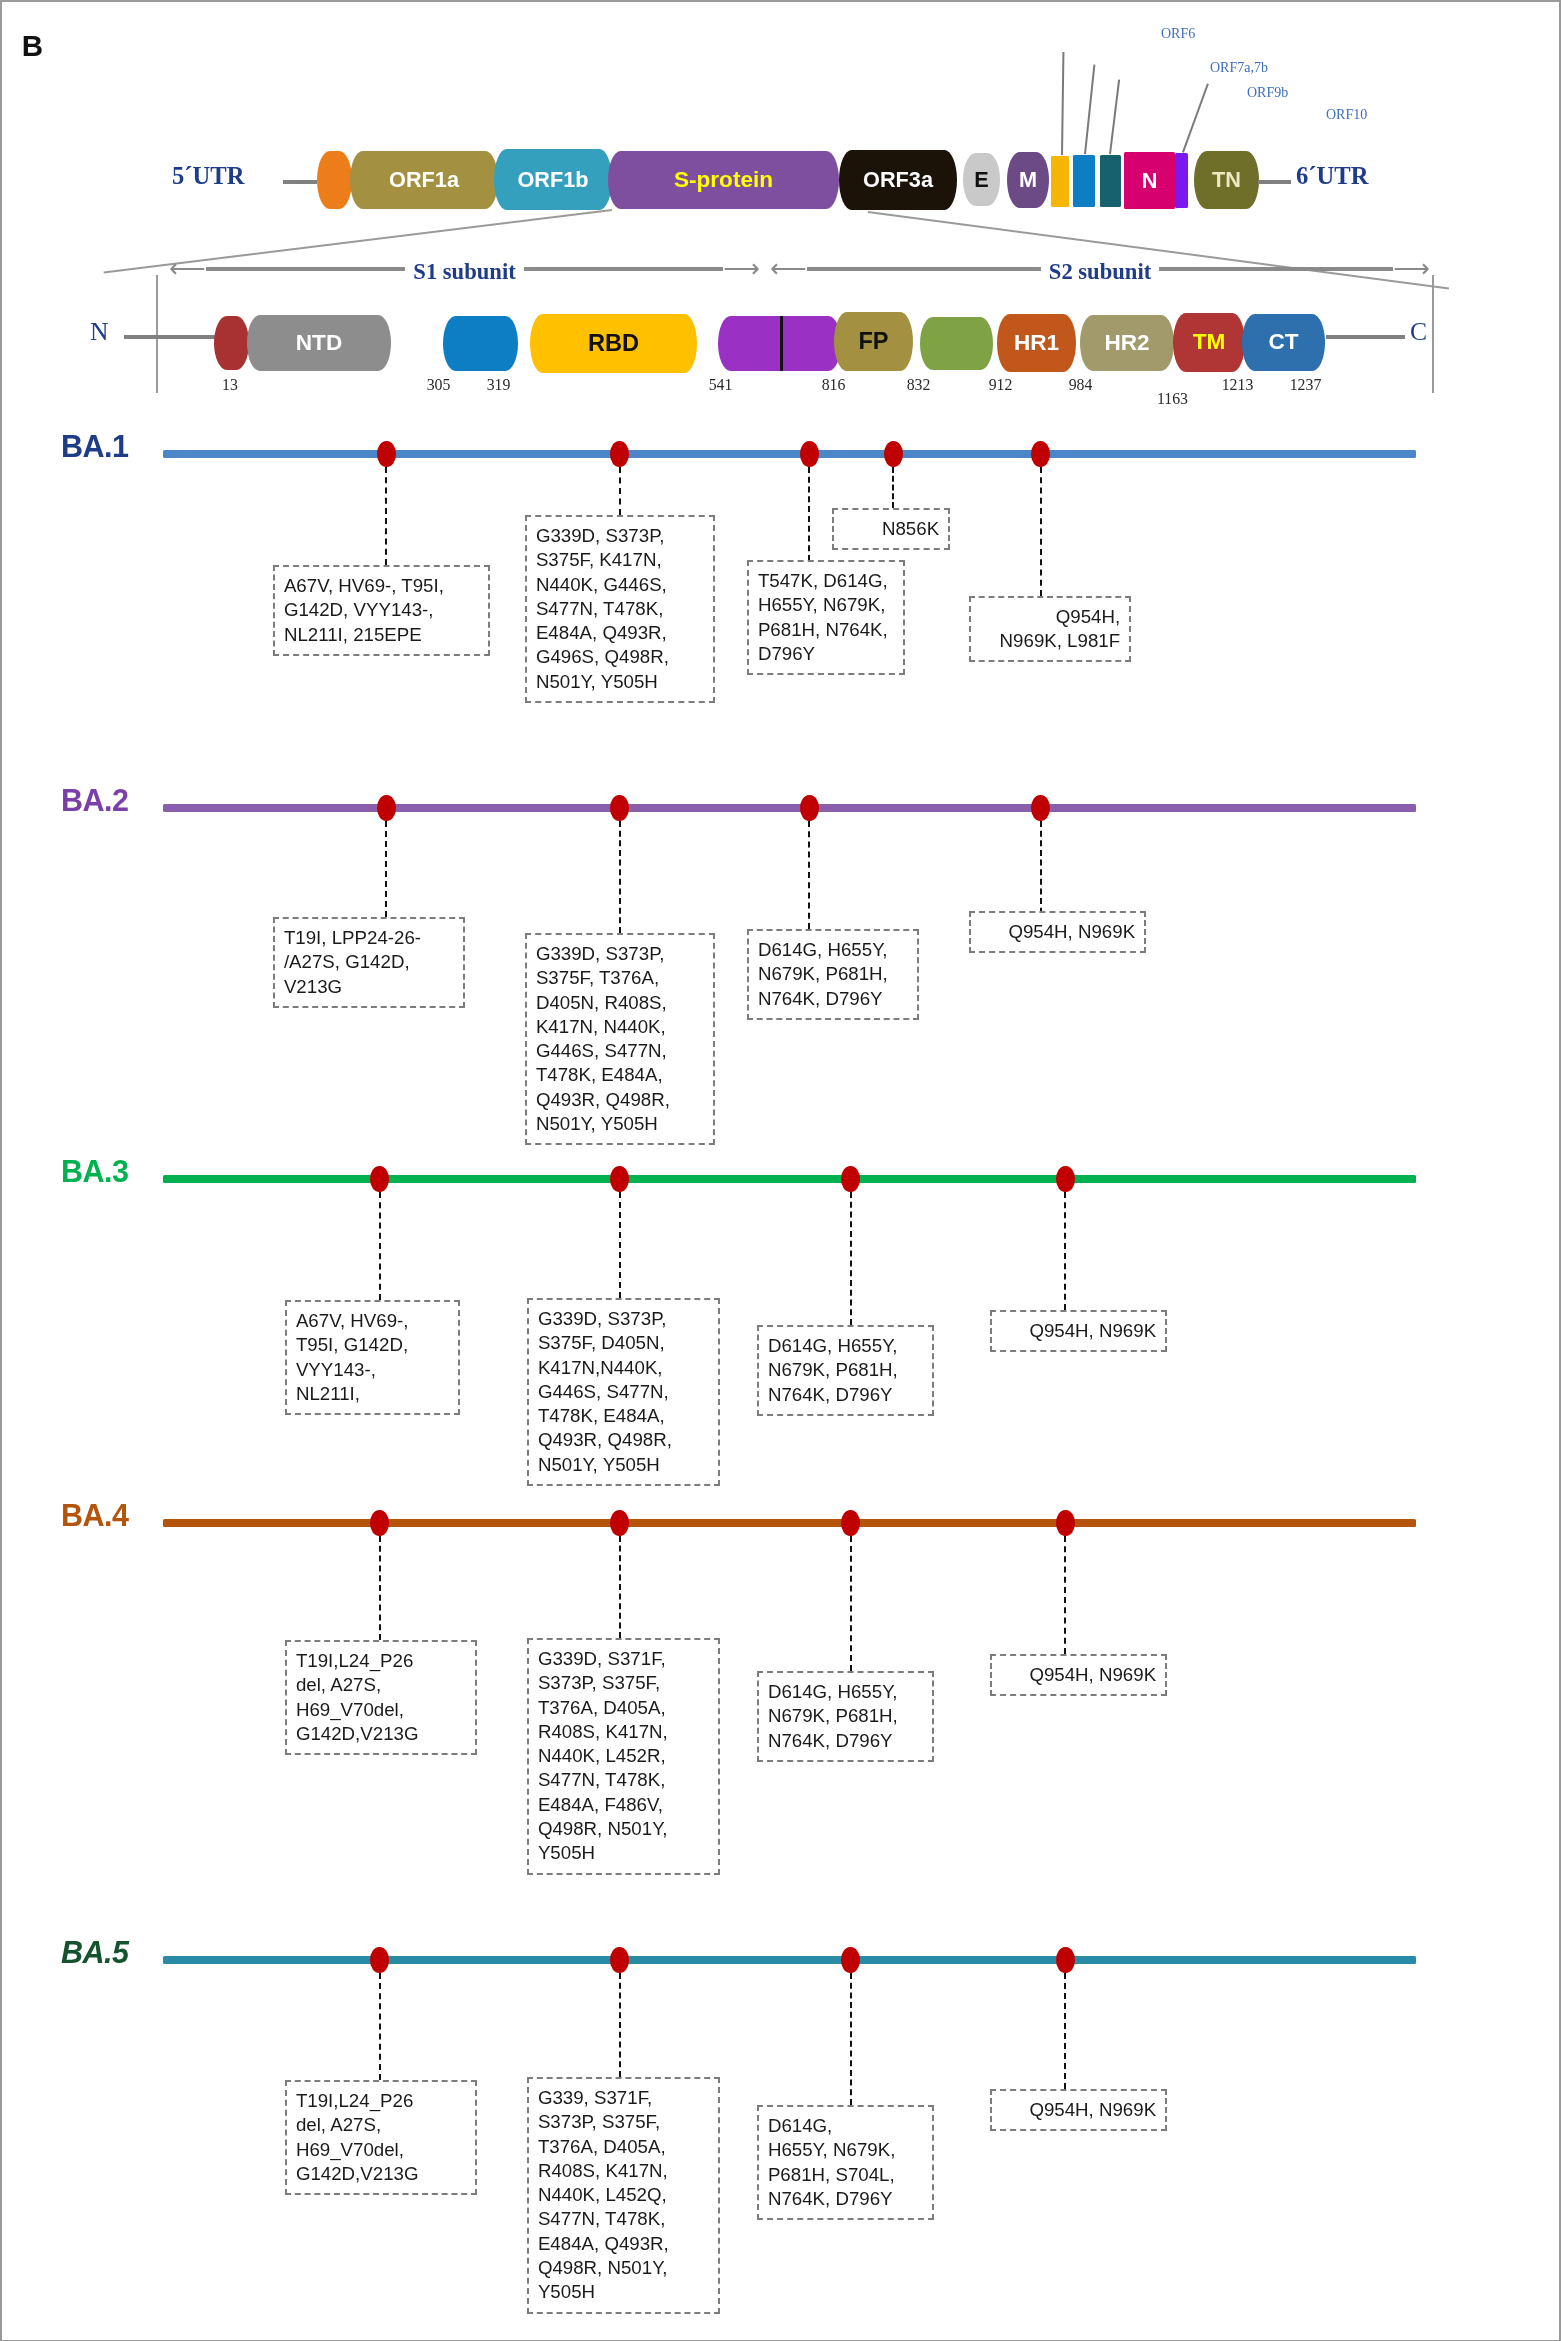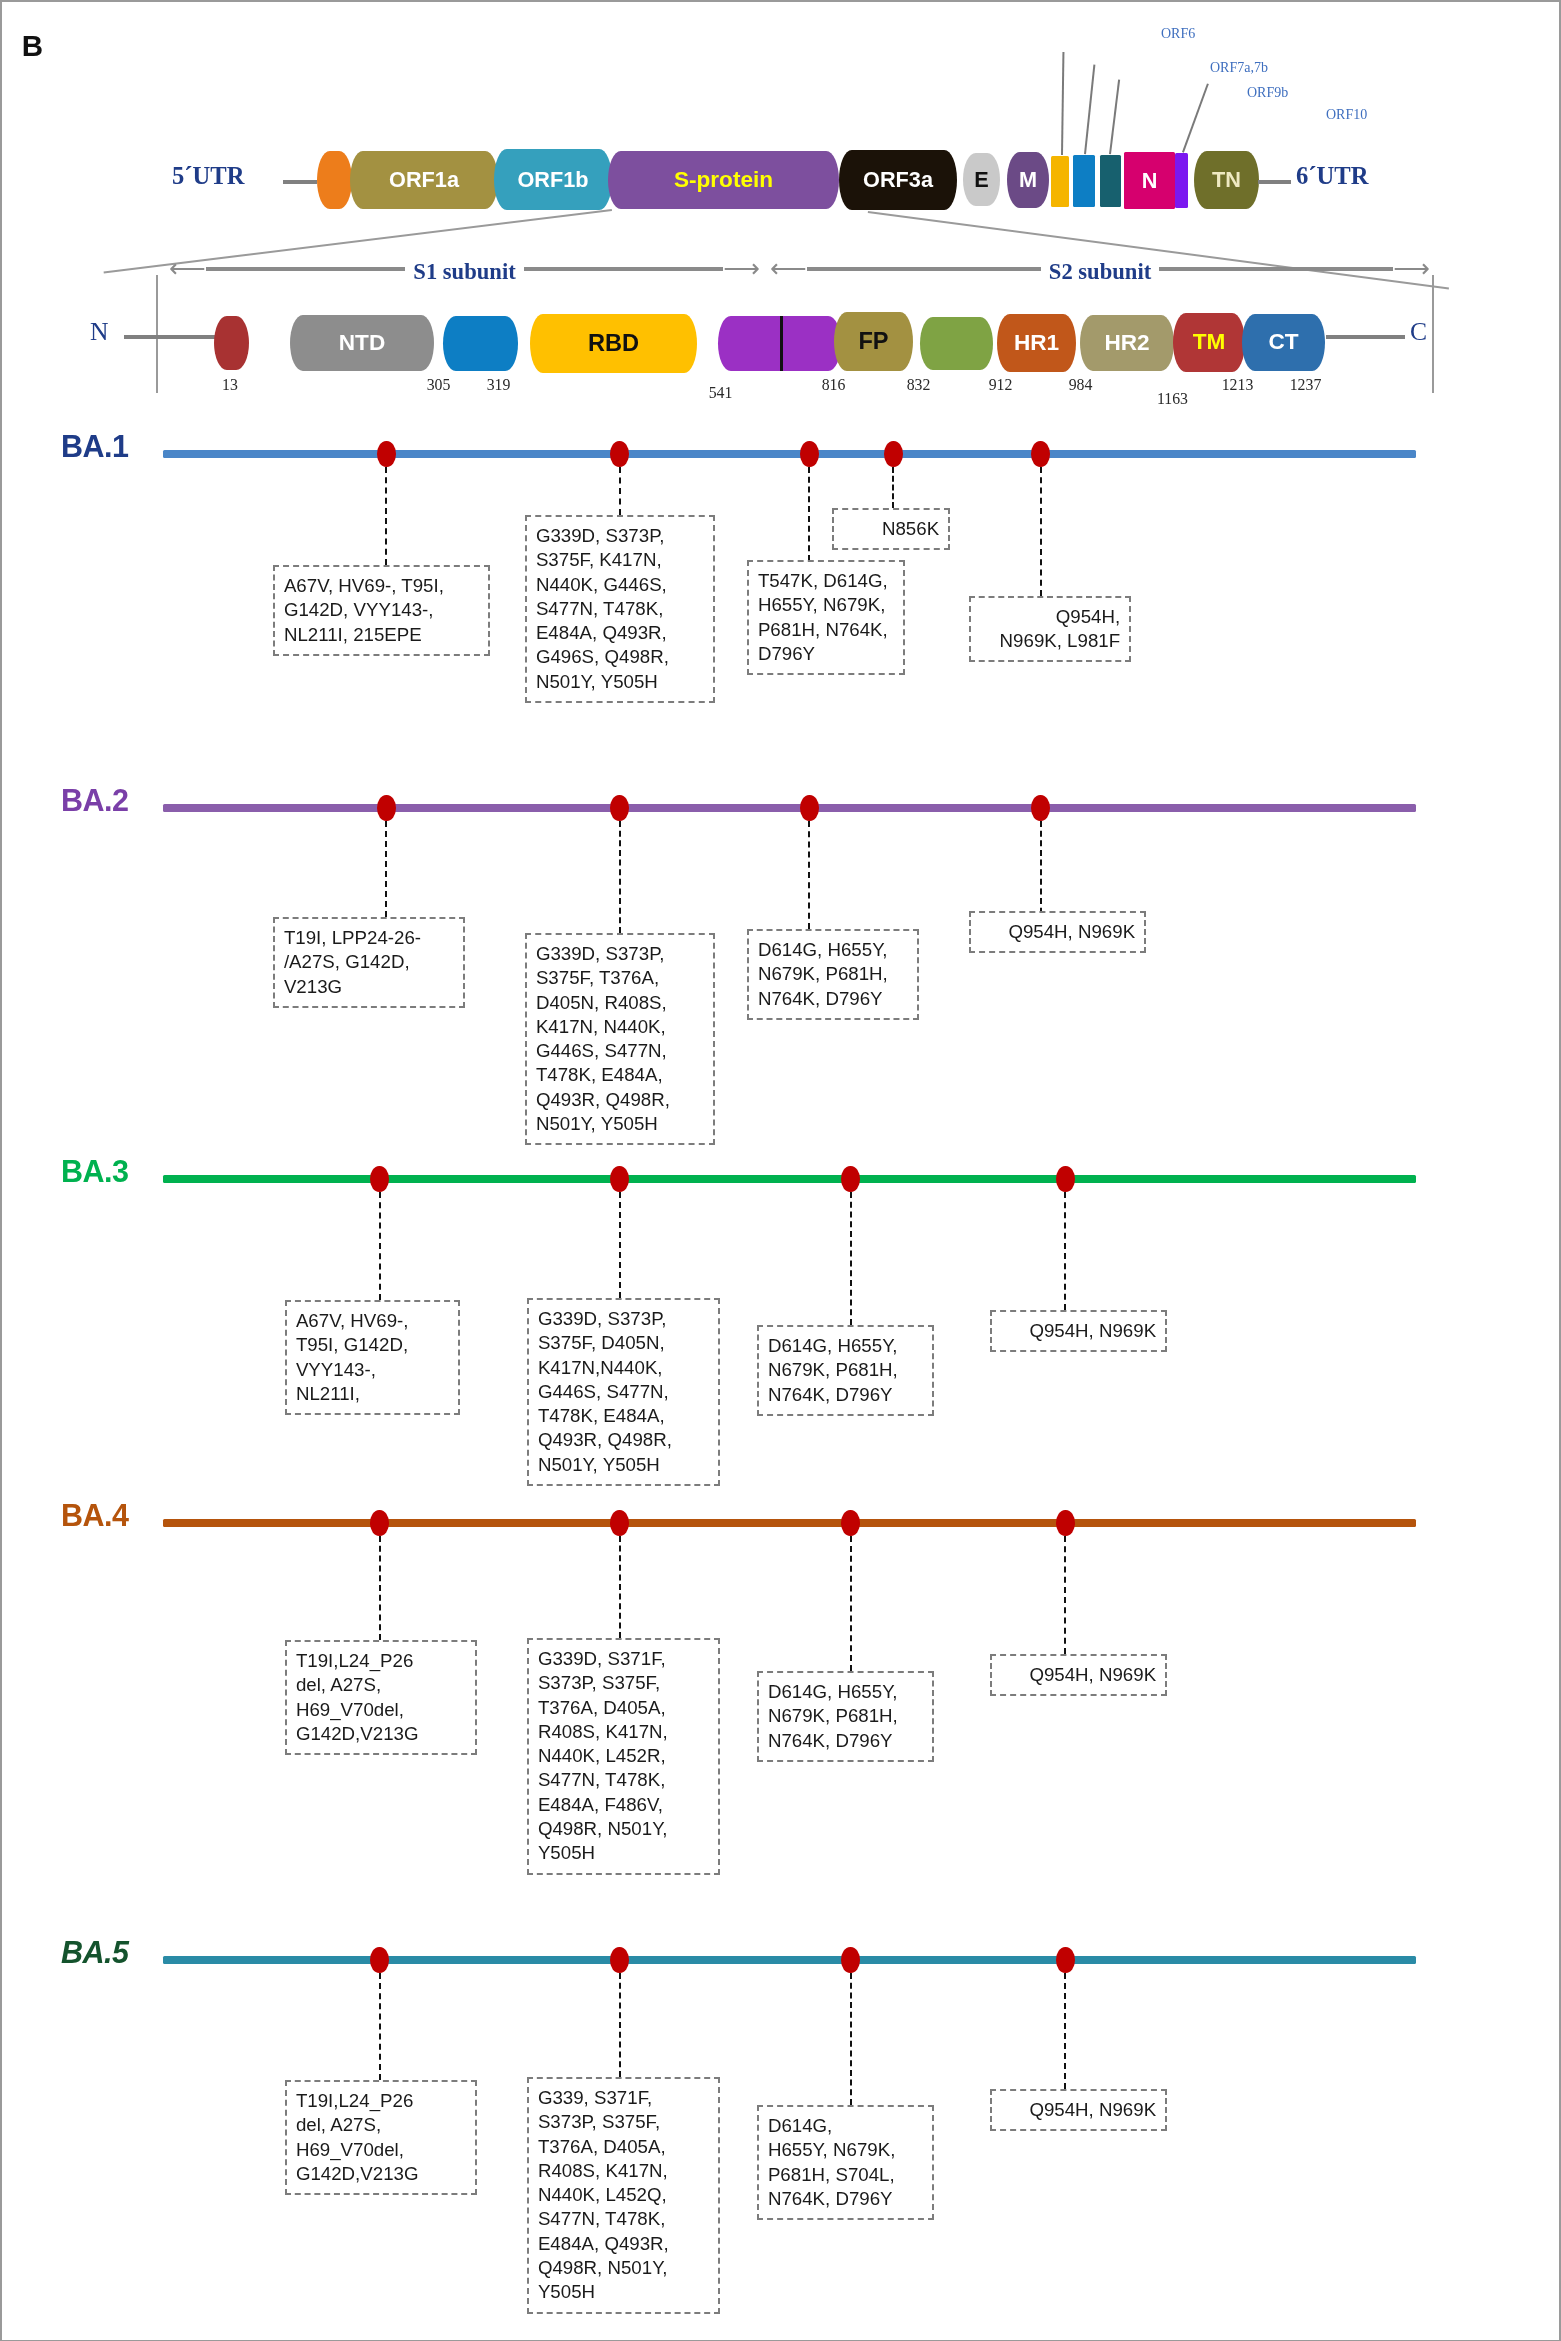--- a/index.html
+++ b/index.html
@@ -142,39 +142,39 @@
       <span class="sub-bar"></span>
       <span class="sub-lab">S2 subunit</span>
       <span class="sub-bar"></span>
       <span class="arw">⟶</span>
     </div>
 
     <div class="nc-lab" style="left:88px;top:315px;">N</div>
     <div class="axis-line" style="left:122px;top:333px;width:94px;"></div>
 
     <div class="cap" style="left: 212px; top: 314px; width: 35px; height: 54px; font-size: 0px; background: rgb(168, 50, 50); color: rgb(255, 255, 255);"></div>
-    <div class="cap" style="left: 245px; top: 313px; width: 144px; height: 56px; font-size: 22.6px; background: rgb(141, 141, 141); color: rgb(255, 255, 255); margin-left: 43px;">NTD</div>
+    <div class="cap" style="left: 245px; top: 313px; width: 144px; height: 56px; font-size: 22.6px; background: rgb(141, 141, 141); color: rgb(255, 255, 255);">NTD</div>
     <div class="cap" style="left: 441px; top: 314px; width: 75px; height: 55px; font-size: 0px; background: rgb(13, 126, 196); color: rgb(255, 255, 255);"></div>
     <div class="cap" style="left: 528px; top: 312px; width: 167px; height: 59px; font-size: 23.6px; background: rgb(255, 192, 0); color: rgb(17, 17, 17);">RBD</div>
     <div class="cap" style="left: 716px; top: 314px; width: 123px; height: 55px; font-size: 0px; background: rgb(155, 48, 196); color: rgb(255, 255, 255);"></div>
     <div style="position:absolute;left:778px;top:314px;width:2.5px;height:55px;background:#111;"></div>
     <div class="cap" style="left: 832px; top: 310px; width: 79px; height: 59px; font-size: 23.6px; background: rgb(163, 145, 65); color: rgb(17, 17, 17);">FP</div>
     <div class="cap" style="left: 918px; top: 315px; width: 73px; height: 53px; font-size: 0px; background: rgb(127, 163, 68); color: rgb(255, 255, 255);"></div>
     <div class="cap" style="left: 995px; top: 312px; width: 79px; height: 58px; font-size: 22.6px; background: rgb(193, 87, 26); color: rgb(255, 255, 255);">HR1</div>
     <div class="cap" style="left: 1078px; top: 313px; width: 94px; height: 56px; font-size: 22.6px; background: rgb(163, 154, 107); color: rgb(255, 255, 255);">HR2</div>
     <div class="cap" style="left: 1171px; top: 311px; width: 72px; height: 59px; font-size: 22.6px; background: rgb(176, 54, 54); color: rgb(255, 255, 0);">TM</div>
     <div class="cap" style="left: 1240px; top: 312px; width: 83px; height: 57px; font-size: 22.6px; background: rgb(46, 111, 173); color: rgb(255, 255, 255);">CT</div>
 
     <div class="axis-line" style="left:1324px;top:333px;width:79px;"></div>
     <div class="nc-lab" style="left:1408px;top:315px;">C</div>
 
     <div class="pos-lab" style="left:206px;top:374px;width:44px;">13</div>
     <div class="pos-lab" style="left:412px;top:374px;width:49px;">305</div>
     <div class="pos-lab" style="left:472px;top:374px;width:49px;">319</div>
-    <div class="pos-lab" style="left:694px;top:374px;width:49px;margin-top:8px;">541</div>
+    <div class="pos-lab" style="left:694px;top:374px;width:49px;">541</div>
     <div class="pos-lab" style="left:807px;top:374px;width:49px;">816</div>
     <div class="pos-lab" style="left:892px;top:374px;width:49px;">832</div>
     <div class="pos-lab" style="left:974px;top:374px;width:49px;">912</div>
     <div class="pos-lab" style="left:1054px;top:374px;width:49px;">984</div>
     <div class="pos-lab" style="left:1141px;top:388px;width:59px;">1163</div>
     <div class="pos-lab" style="left:1206px;top:374px;width:59px;">1213</div>
     <div class="pos-lab" style="left:1274px;top:374px;width:59px;">1237</div>
   </div>
 
   <div class="var-row" style="top:443px;">

